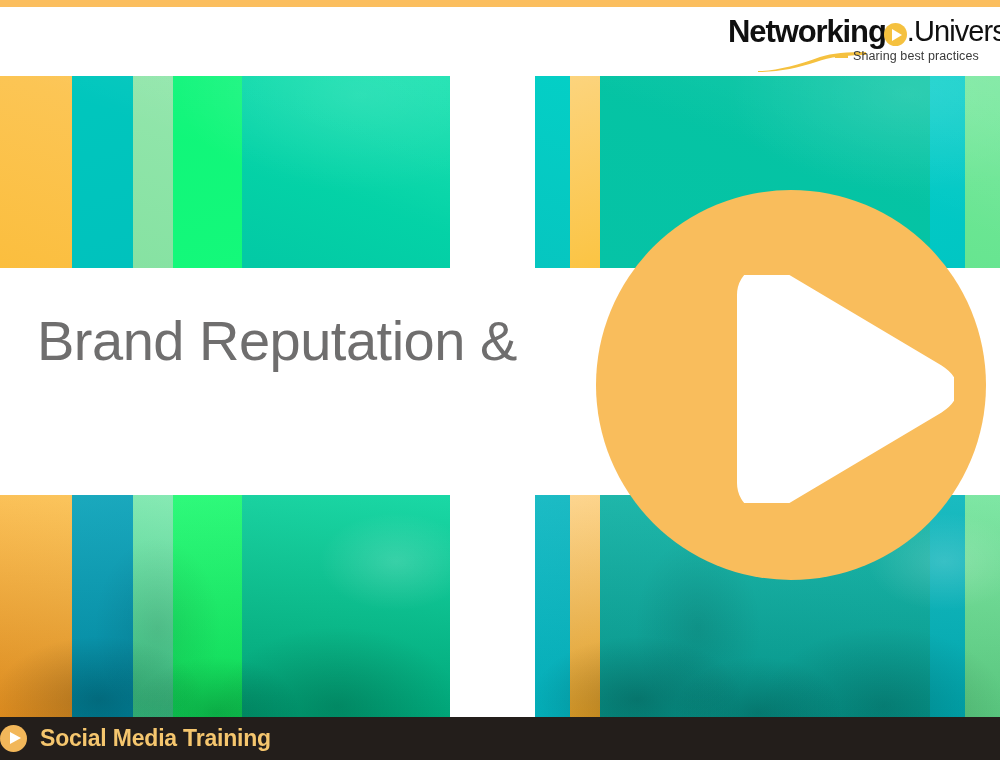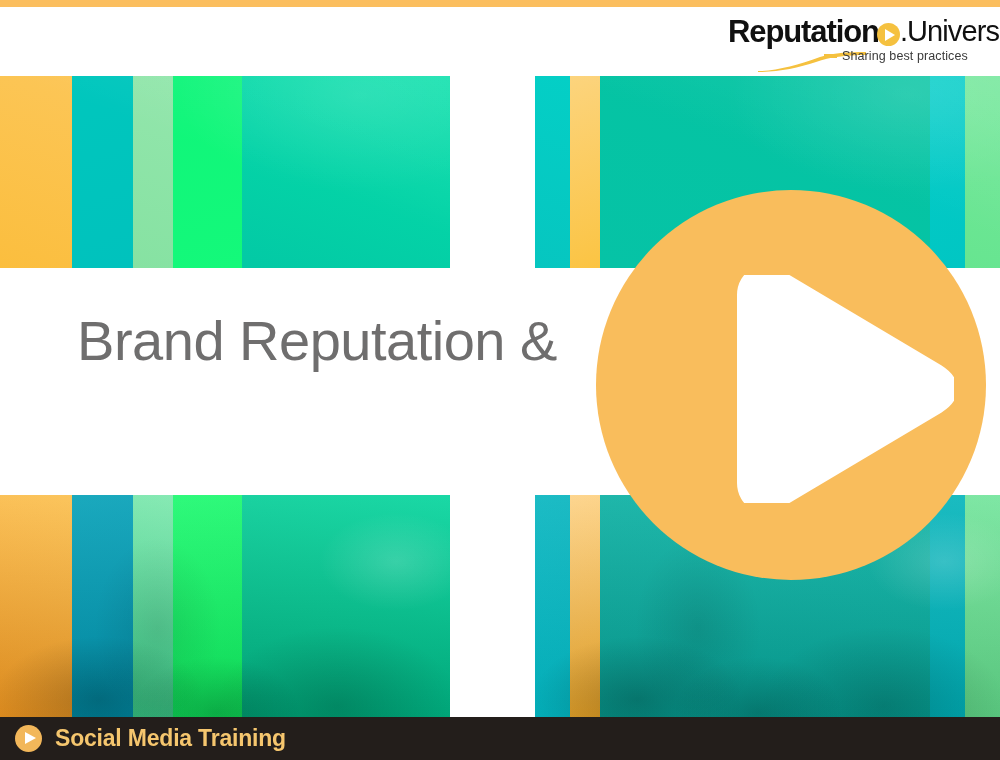--- a/index.html
+++ b/index.html
@@ -76,21 +76,21 @@
   .logo-university {
     font-family: "Liberation Sans", sans-serif;
     font-weight: normal;
     font-size: 29px;
     letter-spacing: -0.9px;
     color: #101010;
     line-height: 1;
   }
   .logo-tagline-row {
     position: absolute;
-    left: 96px; top: 33px;
+    left: 107px; top: 33px;
     display: flex;
     align-items: center;
     white-space: nowrap;
   }
   .tagline-dash {
     width: 13px; height: 4px;
     background: #f5c13f;
     margin-right: 5px;
   }
   .logo-tagline {
@@ -133,21 +133,20 @@
     width: 560px;
   }
   .title-line {
     font-family: "Liberation Sans", sans-serif;
     font-weight: 300;
     font-size: 56px;
     line-height: 61px;
     color: #6f6e6e;
     letter-spacing: -0.5px;
     white-space: nowrap;
-    text-align: center;
   }
 
   
   .play-button {
     position: absolute;
     left: 596px; top: 190px;
     width: 390px; height: 390px;
     border-radius: 50%;
     background: #f9bd5c;
   }
@@ -158,21 +157,21 @@
   }
 
   
   .bottom-bar {
     position: absolute;
     left: 0; top: 717px;
     width: 1000px; height: 43px;
     background: #231e1b;
     display: flex;
     align-items: center;
-    padding-left: 15px;
+    padding-left: 0;
   }
   .bottom-play {
     position: relative;
     width: 27px; height: 27px;
     border-radius: 50%;
     background: #f2b75a;
     flex: 0 0 auto;
   }
   .bottom-play::after {
     content: "";
@@ -200,21 +199,21 @@
 
   <div class="header">
     <div class="logo">
 
       <svg class="logo-swoosh" viewBox="0 0 110 20" preserveAspectRatio="none">
         <path d="M0 19 C 18 19, 40 13, 62 5 C 74 1, 90 0, 108 0 L 108 3
                  C 88 3, 72 5, 58 10 C 40 16, 20 20, 0 20 Z" fill="#f5c13f"></path>
       </svg>
 
       <div class="logo-main">
-        <span class="logo-autonation">Reputation</span>
+        <span class="logo-autonation">Networking</span>
         <span class="logo-play-badge"></span>
         <span class="logo-university">.University</span>
       </div>
 
       <div class="logo-tagline-row">
         <span class="tagline-dash"></span>
         <span class="logo-tagline">Sharing best practices</span>
       </div>
 
     </div>

